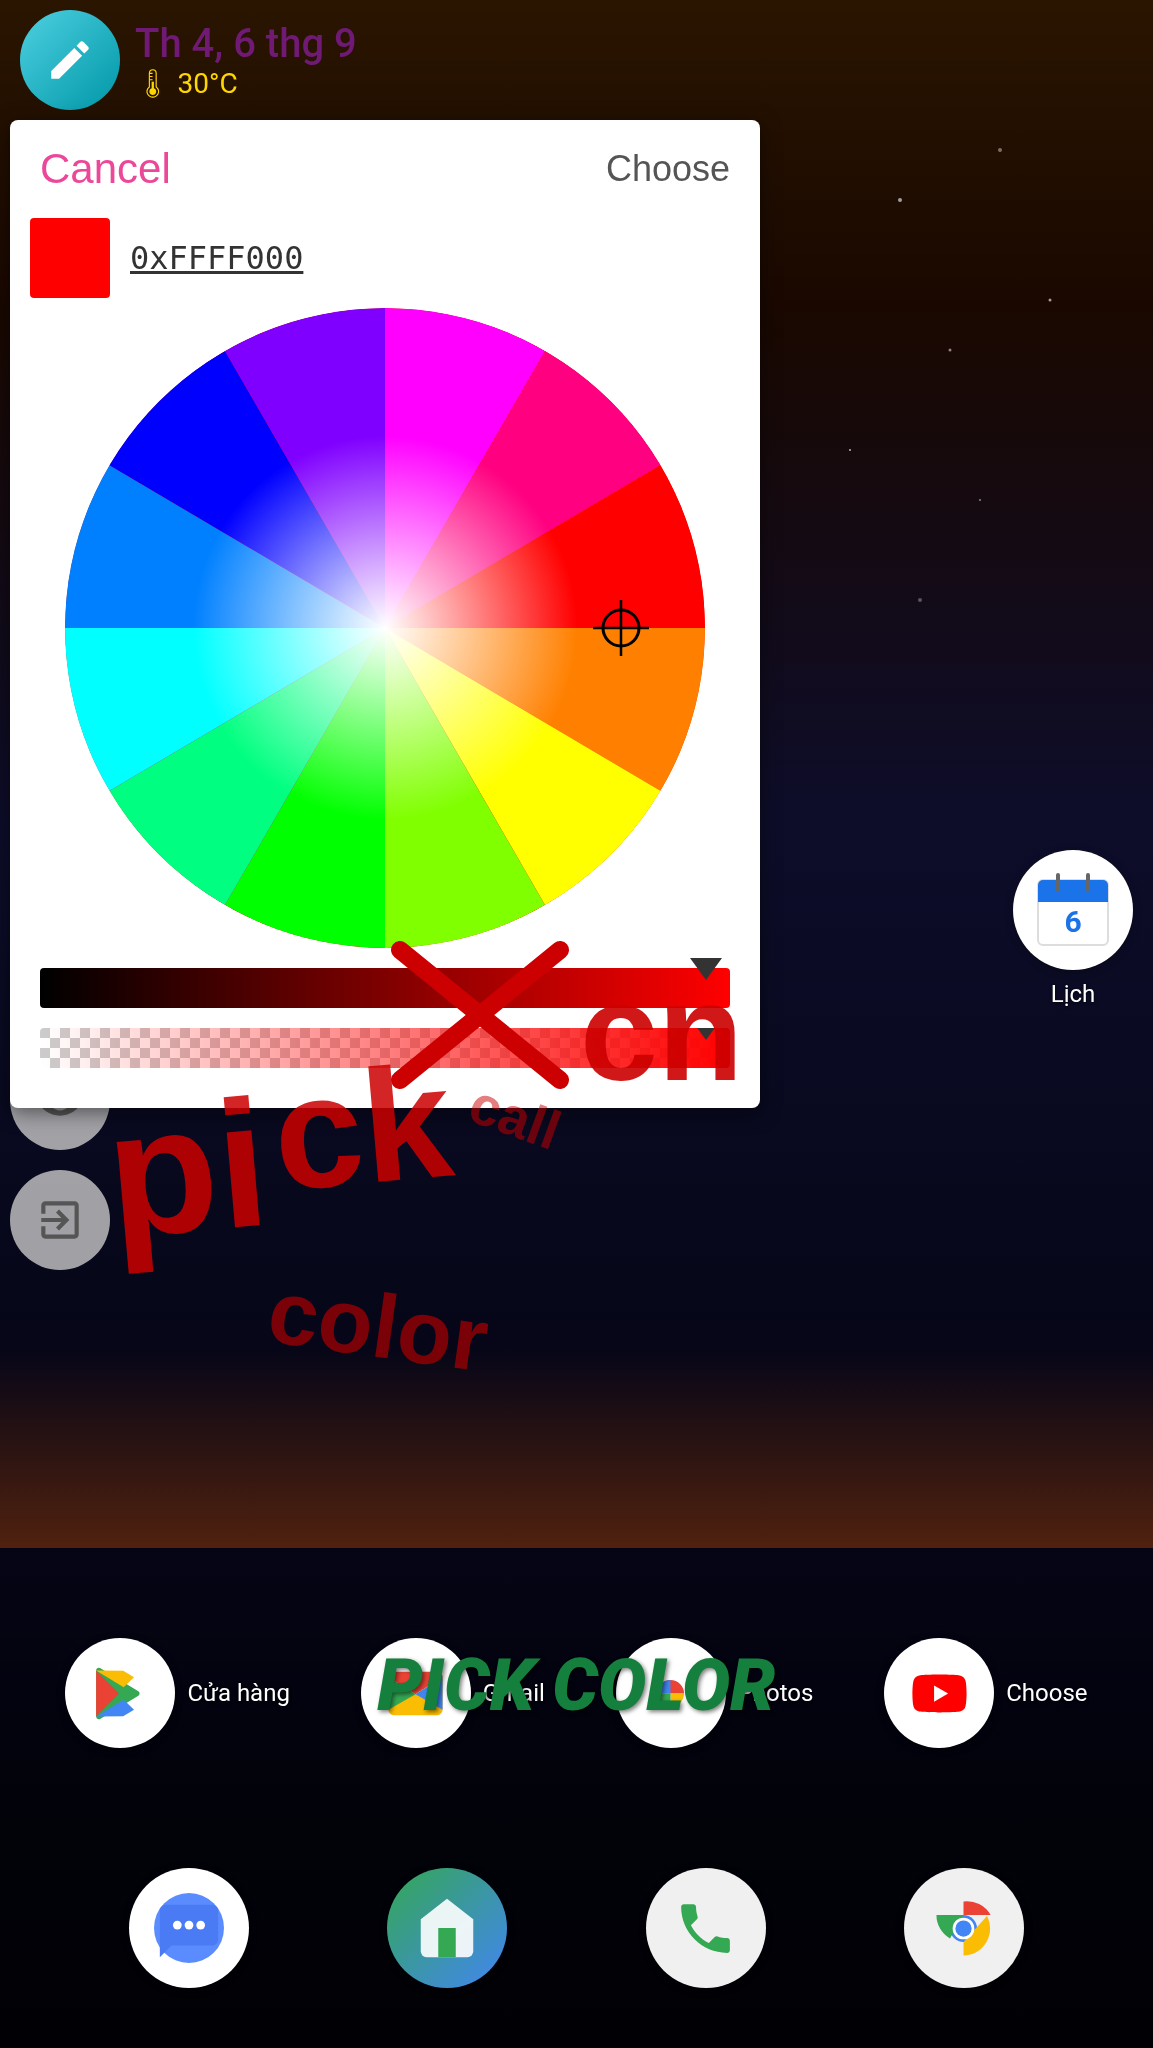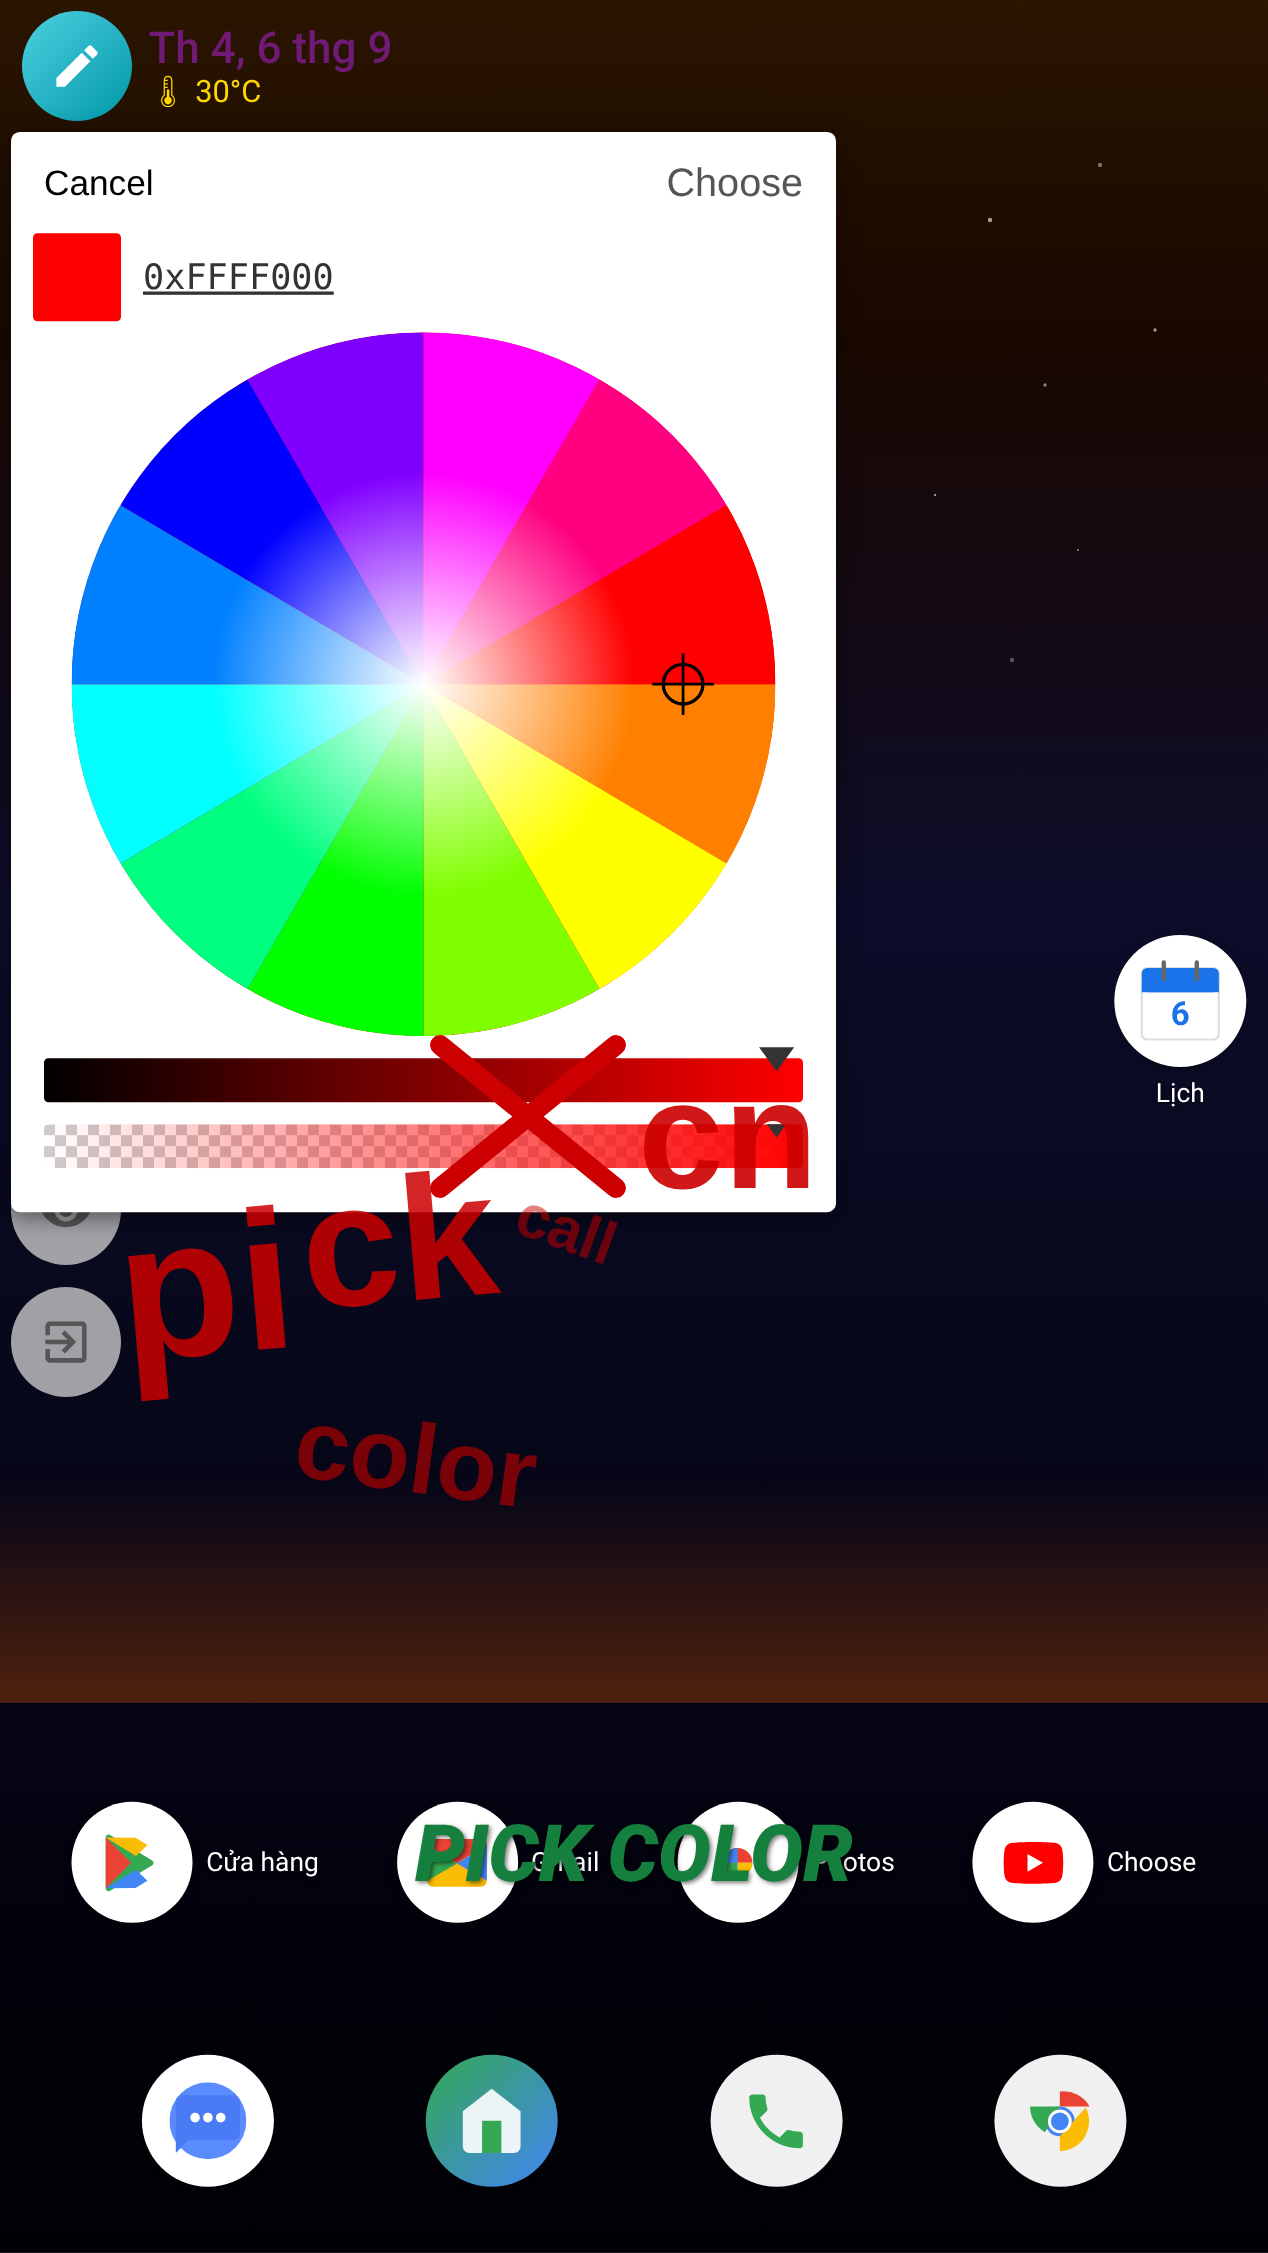--- a/index.html
+++ b/index.html
@@ -58,22 +58,22 @@
     }
 
     .dialog-header {
       display: flex;
       justify-content: space-between;
       align-items: center;
       margin-bottom: 20px;
     }
 
     .cancel-btn {
-      font-size: 32px;
-      color: #000000;
+      font-size: 42px;
+      color: #ec4899;
       cursor: pointer;
       background: none;
       border: none;
       padding: 5px 10px;
     }
 
     .choose-btn {
       font-size: 36px;
       color: #555;
       cursor: pointer;

